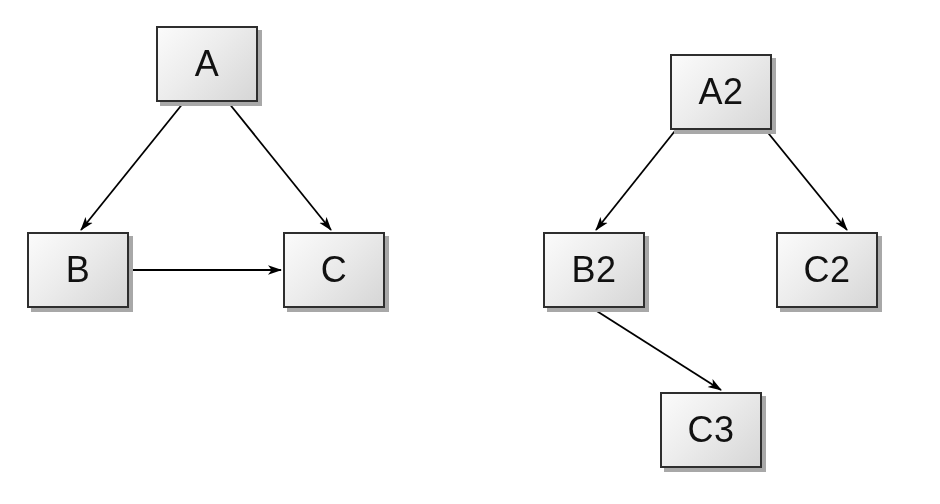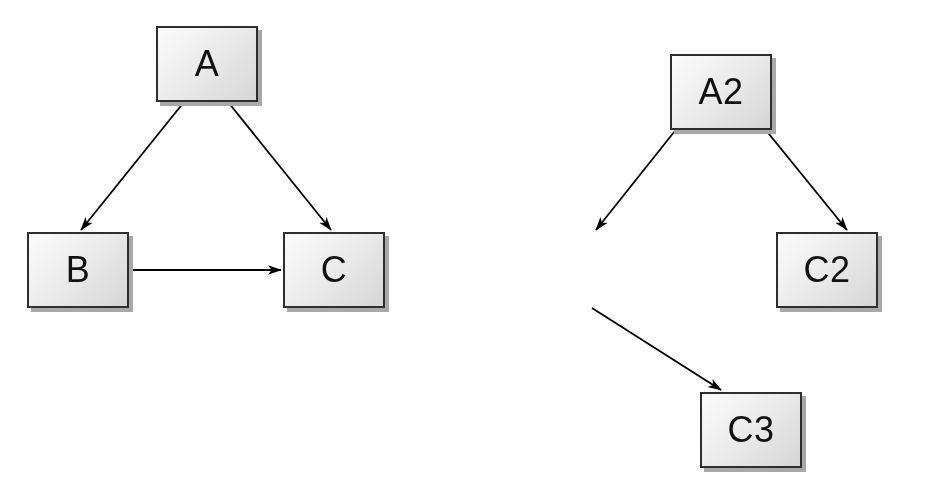--- a/index.html
+++ b/index.html
@@ -42,21 +42,21 @@
     user-select: none;
   }
   
   .node-a  { left: 156px; top: 26px;  }
   .node-b  { left: 27px;  top: 232px; }
   .node-c  { left: 283px; top: 232px; }
   
   .node-a2 { left: 670px; top: 26px; margin-top: 28px;  }
   .node-b2 { left: 543px; top: 232px; }
   .node-c2 { left: 776px; top: 232px; }
-  .node-c3 { left: 700px; top: 392px; text-align: center; }
+  .node-c3 { left: 660px; top: 392px; text-align: center; }
   .edge {
     stroke: #000000;
     stroke-width: 1.8;
   }
 </style>
 </head>
 <body>
 
 <div class="canvas">
 
@@ -82,20 +82,23 @@
   <div class="node node-b">
     <span class="node-label">B</span>
   </div>
   <div class="node node-c">
     <span class="node-label">C</span>
   </div>
 
   <div class="node node-a2">
     <span class="node-label">A2</span>
   </div>
+  <div class="node node-b2">
+    <span class="node-label">B2</span>
+  </div>
   <div class="node node-c2">
     <span class="node-label">C2</span>
   </div>
   <div class="node node-c3">
     <span class="node-label">C3</span>
   </div>
 
 </div>
 
 </body></html>

